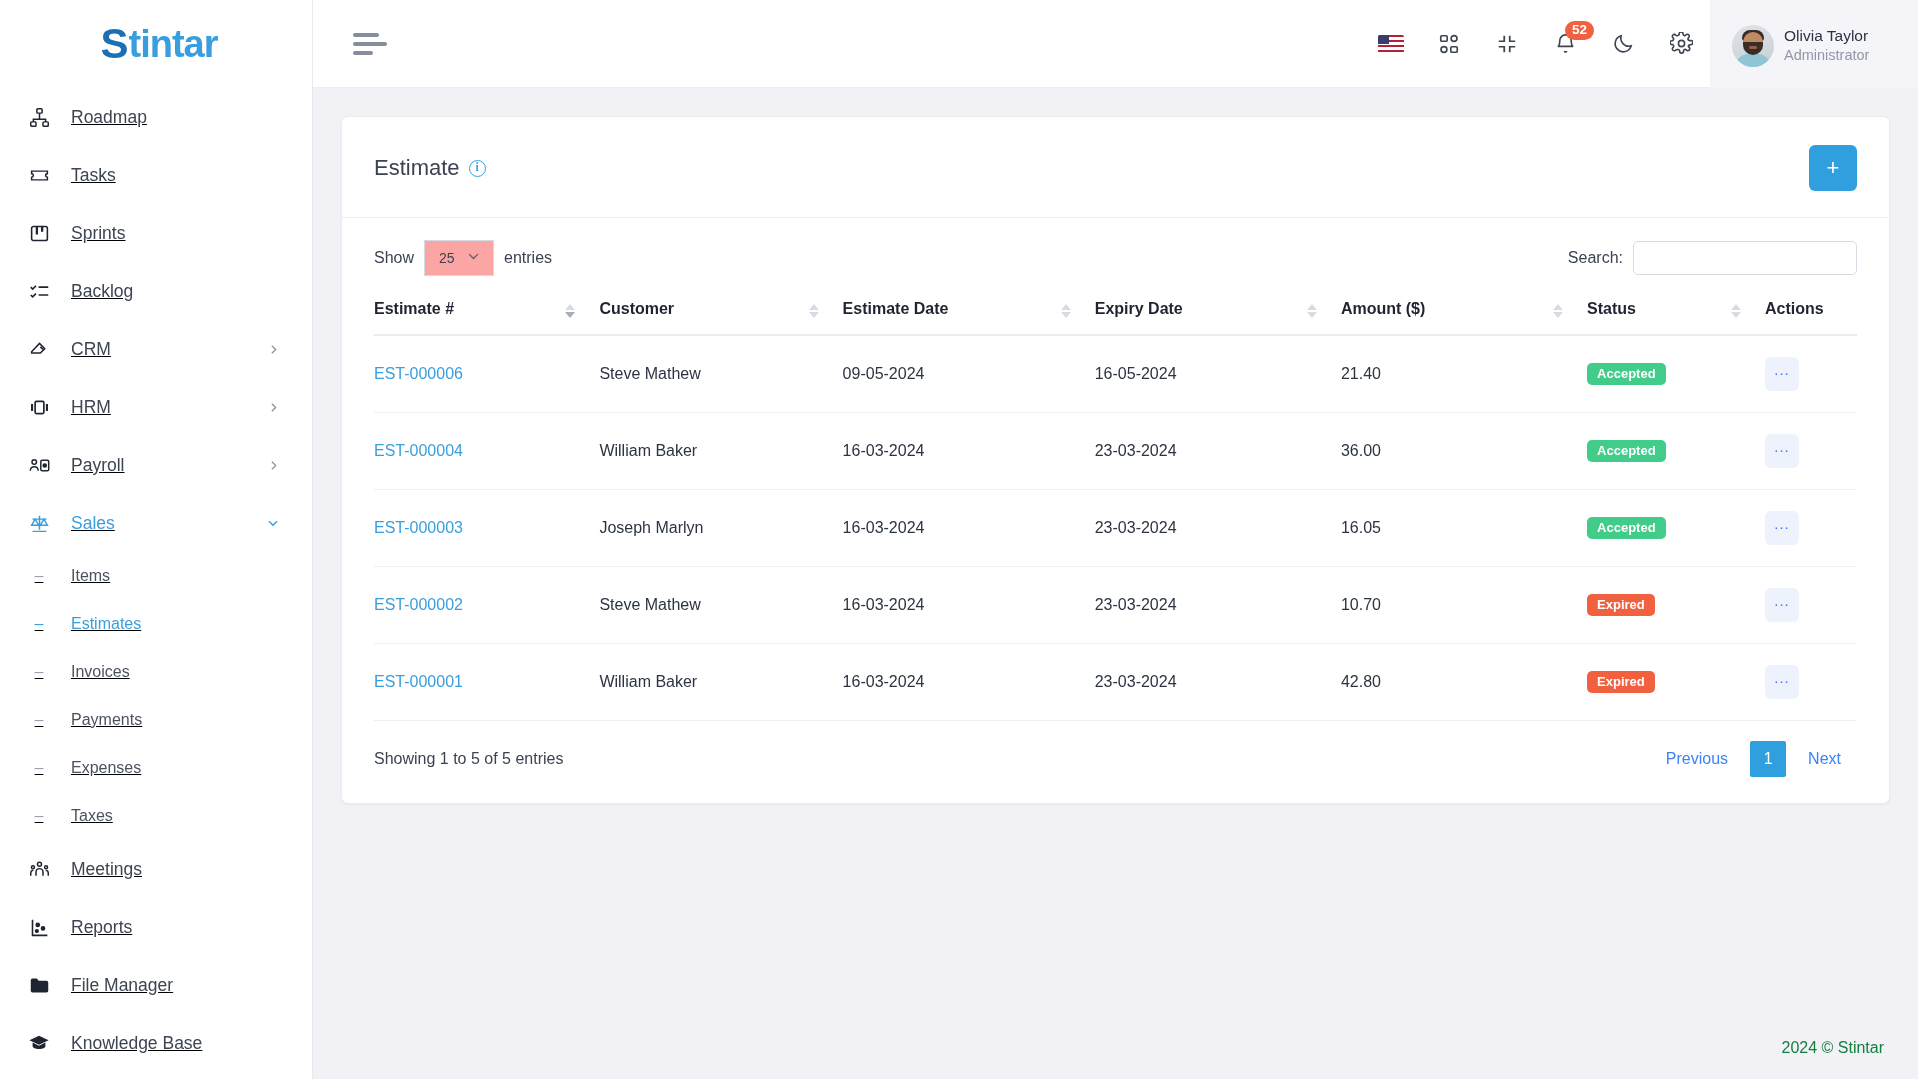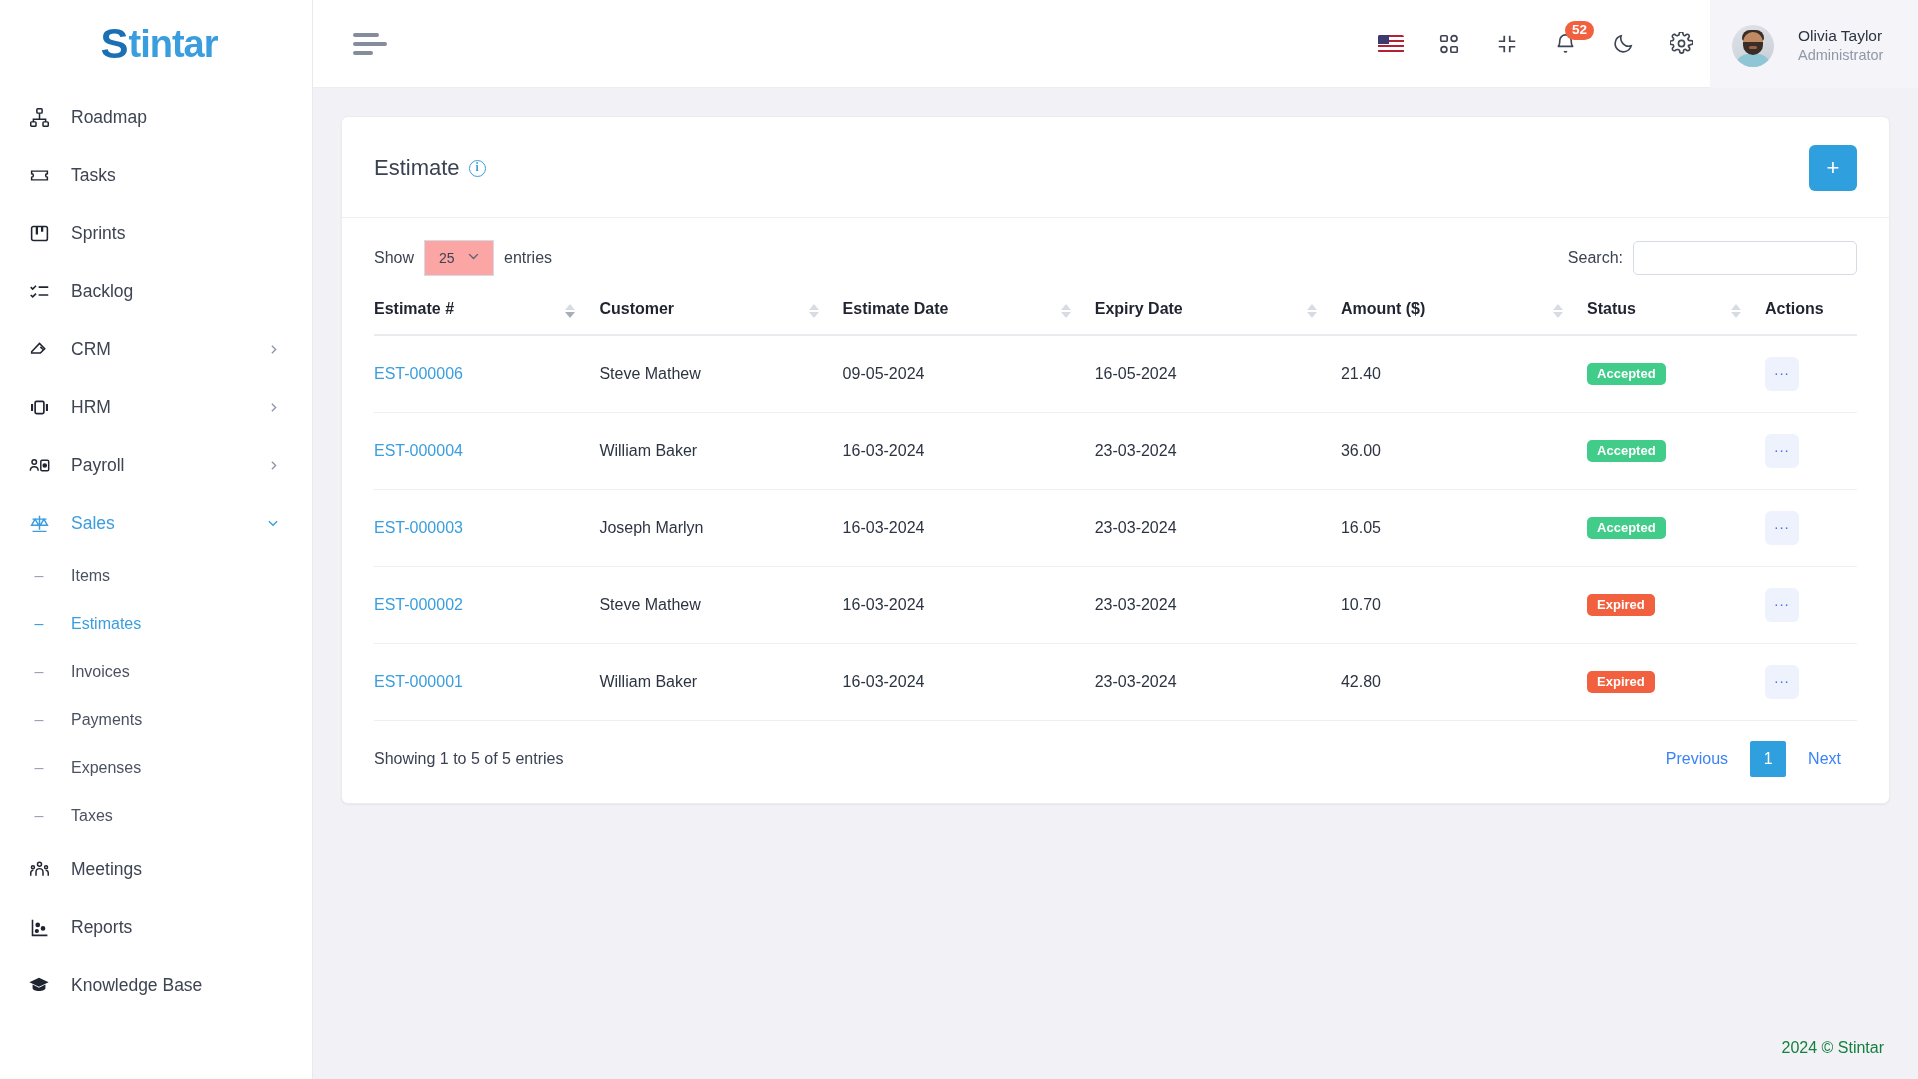--- a/index.html
+++ b/index.html
@@ -24,21 +24,21 @@
     height: 88px;
     display: flex; align-items: center; justify-content: center;
     padding-left: 6px;
   }
   .brand-text {
     font-size: 38px; font-weight: 700; color: #3a9ede;
     letter-spacing: -1px; display: flex; align-items: center;
   }
   .brand-s { color: #1a6fb5; font-size: 42px; font-weight: 800; margin-right: 1px; }
 
-  .nav { padding: 0 4px 0 0; }
+  .nav { padding: 0 4px 0 0; text-decoration: underline; }
   .nav-item {
     display: flex; align-items: center;
     height: 58px;
     padding: 0 28px 0 26px;
     color: #3d4452;
     font-size: 17.5px;
     cursor: pointer;
     position: relative;
   }
   .nav-item .ico {
@@ -107,21 +107,21 @@
     position: absolute; left: 0; top: 0; width: 11px; height: 9.7px; background: #3c3b6e;
   }
   .badge-count {
     position: absolute; top: 6px; left: 29px;
     background: #f1603f; color: #fff;
     font-size: 13.5px; font-weight: 700;
     border-radius: 10px; padding: 1px 7px 2px 7px;
     line-height: 16px; min-width: 28px; text-align: center;
   }
   .user-box {
-    display: flex; align-items: center; gap: 24px;
+    display: flex; align-items: center; gap: 10px;
     background: #f4f4f9;
     height: 88px; padding: 4px 28px 0 22px;
     min-width: 208px; cursor: pointer;
   }
   .avatar {
     width: 42px; height: 42px; border-radius: 50%;
     background: linear-gradient(160deg,#dfe3e8 0%, #c9ced6 100%);
     position: relative; overflow: hidden; flex: 0 0 42px;
   }
   .avatar .face { position: absolute; left: 11px; top: 7px; width: 20px; height: 21px; border-radius: 50% 50% 45% 45%; background: #c08b64; }
@@ -414,20 +414,28 @@
           <svg width="21" height="21" viewBox="0 0 24 24" fill="none" stroke="currentColor" stroke-width="1.8">
             <path d="M4 3v18h17"></path>
               <circle cx="10" cy="9" r="1.8" fill="currentColor"></circle>
             <circle cx="16" cy="13" r="1.8" fill="currentColor"></circle>
               <circle cx="9" cy="16" r="1.5" fill="currentColor"></circle>
           </svg>
         </span>
         <span class="lbl">Reports</span>
       </div>
 
+      <div class="nav-item">
+        <span class="ico">
+          <svg width="21" height="21" viewBox="0 0 24 24" fill="currentColor">
+            <path d="M2 6a2 2 0 012-2h5l2 2.5h9a2 2 0 012 2V18a2 2 0 01-2 2H4a2 2 0 01-2-2V6z"></path>
+          </svg>
+        </span>
+        <span class="lbl">File Manager</span>
+      </div>
 
       <div class="nav-item">
         <span class="ico">
           <svg width="22" height="22" viewBox="0 0 24 24" fill="currentColor">
             <path d="M12 4L1.5 9 12 14l10.5-5L12 4z"></path>
               <path d="M5 11.5v4c0 1.6 3.1 3 7 3s7-1.4 7-3v-4l-7 3.4-7-3.4z"></path>
           </svg>
         </span>
         <span class="lbl">Knowledge Base</span>
       </div>

